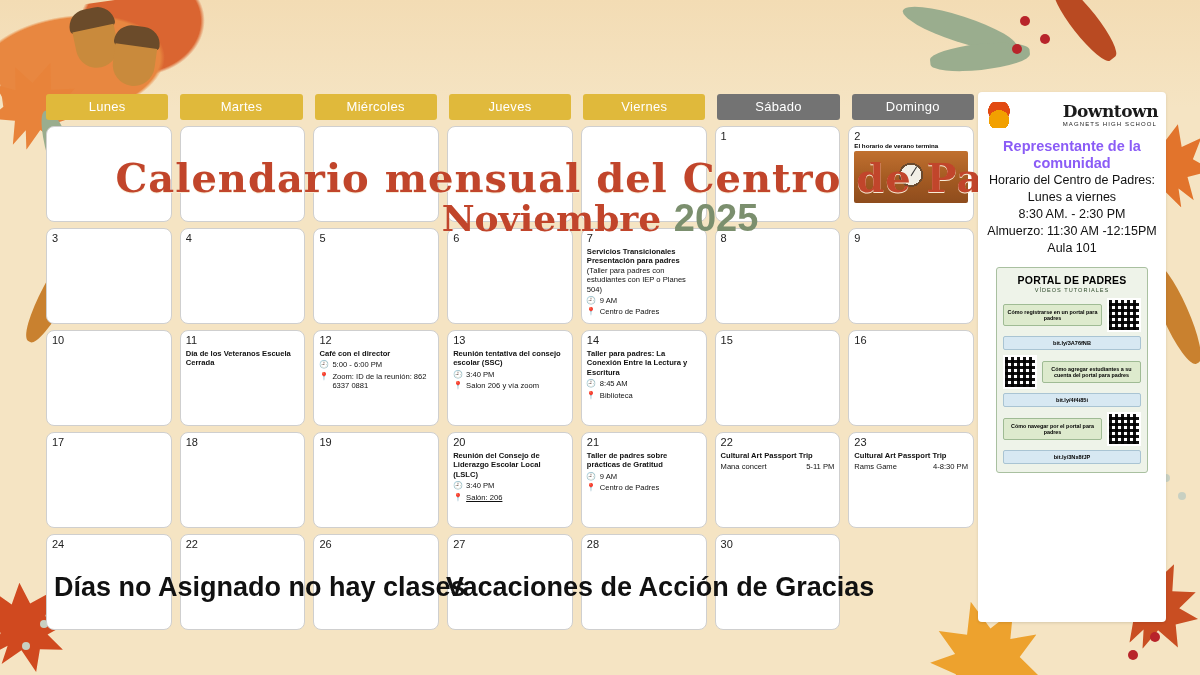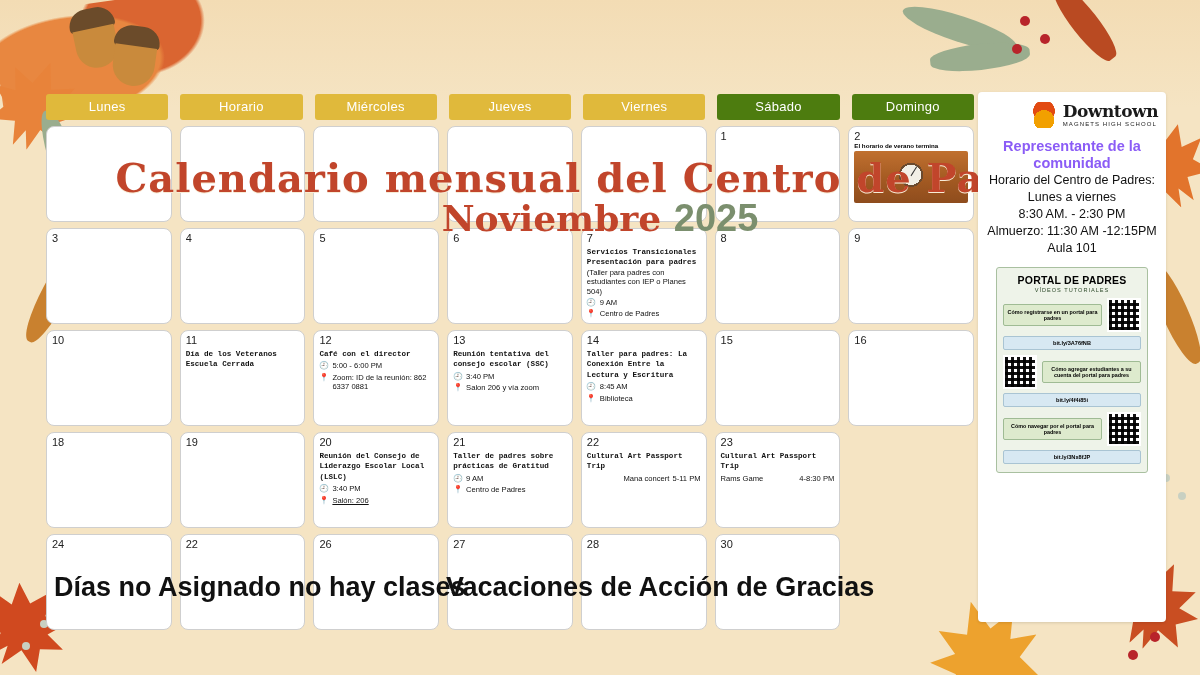--- a/index.html
+++ b/index.html
@@ -55,32 +55,32 @@
   
   .cal {
     position: absolute; left: 46px; top: 94px; width: 928px; z-index: 4;
   }
   .dow-row { display: grid; grid-template-columns: repeat(7, 1fr); gap: 12px; }
   .dow {
     background: #e0b93b; color: #fff; text-align: center;
     font-size: 13px; padding: 5px 0 6px; border-radius: 3px;
     letter-spacing: .3px;
   }
-  .dow.weekend { background: #4d7c0f; }
+  .dow.weekend { background: #737373; }
 
   .weeks { margin-top: 6px; display: flex; flex-direction: column; gap: 6px; }
   .week { display: grid; grid-template-columns: repeat(7, 1fr); gap: 8px; }
   .cell {
     background: #fff; border: 1px solid #cfcfcf; border-radius: 8px;
     height: 96px; padding: 3px 5px; position: relative; overflow: hidden;
   }
   .cell.empty { background: #fff; }
   .daynum { font-size: 11px; color: #222; line-height: 12px; }
   .ev { font-size: 7.6px; line-height: 9.4px; color: #111; margin-top: 3px; }
-  .ev b { font-weight: 700; font-family: Liberation Mono, monospace; }
+  .ev b { font-weight: 700; }
   .ev .meta { display: flex; align-items: flex-start; gap: 3px; margin-top: 2px; }
   .ev .meta span.txt { font-size: 7.6px; }
   .ic { font-size: 8px; line-height: 9px; }
   .ic.clock { color: #e8a33d; }
   .ic.pin { color: #e05a2b; }
   .ul { text-decoration: underline; }
 
   
   .photo {
     margin-top: 2px; width: 100%; height: 52px; border-radius: 2px;
@@ -100,21 +100,21 @@
     font-weight: 700; color: #111; font-size: 27px; white-space: nowrap;
   }
 
   
   .panel {
     position: absolute; left: 978px; top: 92px; width: 188px; height: 530px;
     background: #fff; border-radius: 4px; z-index: 6;
     padding: 8px 8px 6px; text-align: center;
     box-shadow: 0 1px 3px rgba(0,0,0,.12);
   }
-  .logo { display:flex; align-items:center; justify-content:flex-end; gap:6px; margin-top:2px;}
+  .logo { display:flex; align-items:center; justify-content:space-between; gap:6px; margin-top:2px;}
   .flame { width: 26px; height: 26px; background:
       radial-gradient(circle at 50% 70%, #f2a000 0 45%, transparent 46%),
       radial-gradient(circle at 50% 35%, #e24a12 0 50%, transparent 52%);
   }
   .logo-text { text-align:left; }
   .logo-main { font-family:"DejaVu Serif", serif; font-weight:700; font-size:17px; letter-spacing:-.5px; color:#1b1b1b; line-height:17px;}
   .logo-sub { font-size:6px; letter-spacing:1.1px; color:#1b1b1b; margin-top:1px;}
   .panel h3 { font-size: 14.5px; margin-top: 10px; line-height: 17px; color:#8b5cf6; }
   .panel p { font-size: 12.5px; line-height: 17px; color:#111;text-align:center; }
 
@@ -184,21 +184,21 @@
   <div class="title-sub">
     <span>Noviembre</span>
     <span class="year">2025</span>
   </div>
 </div>
 
 <div class="cal">
 
   <div class="dow-row">
     <div class="dow">Lunes</div>
-    <div class="dow">Horario</div>
+    <div class="dow">Martes</div>
     <div class="dow">Miércoles</div>
     <div class="dow">Jueves</div>
     <div class="dow">Viernes</div>
     <div class="dow weekend">Sábado</div>
     <div class="dow weekend">Domingo</div>
   </div>
 
   <div class="weeks">
 
     <div class="week">
@@ -308,20 +308,23 @@
       <div class="cell">
         <div class="daynum">15</div>
       </div>
       <div class="cell">
         <div class="daynum">16</div>
       </div>
     </div>
 
     <div class="week">
       <div class="cell">
+        <div class="daynum">17</div>
+      </div>
+      <div class="cell">
         <div class="daynum">18</div>
       </div>
       <div class="cell">
         <div class="daynum">19</div>
       </div>
       <div class="cell">
         <div class="daynum">20</div>
         <div class="ev">
           <b>Reunión del Consejo de Liderazgo Escolar Local (LSLC)</b>
           <div class="meta">
@@ -345,21 +348,21 @@
           <div class="meta">
             <span class="ic pin">📍</span>
             <span class="txt">Centro de Padres</span>
           </div>
         </div>
       </div>
       <div class="cell">
         <div class="daynum">22</div>
         <div class="ev">
           <b>Cultural Art Passport Trip</b>
-          <div class="meta" style="justify-content:flex-end;">
+          <div class="meta" style="justify-content:space-between;">
             <span class="txt">Mana concert</span>
             <span class="txt">5-11 PM</span>
           </div>
         </div>
       </div>
       <div class="cell">
         <div class="daynum">23</div>
         <div class="ev">
           <b>Cultural Art Passport Trip</b>
           <div class="meta" style="justify-content:space-between;">

